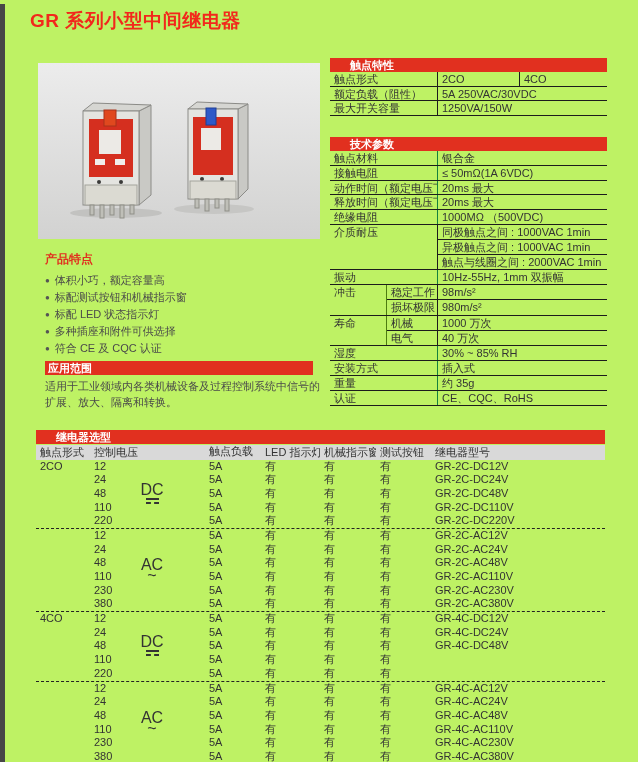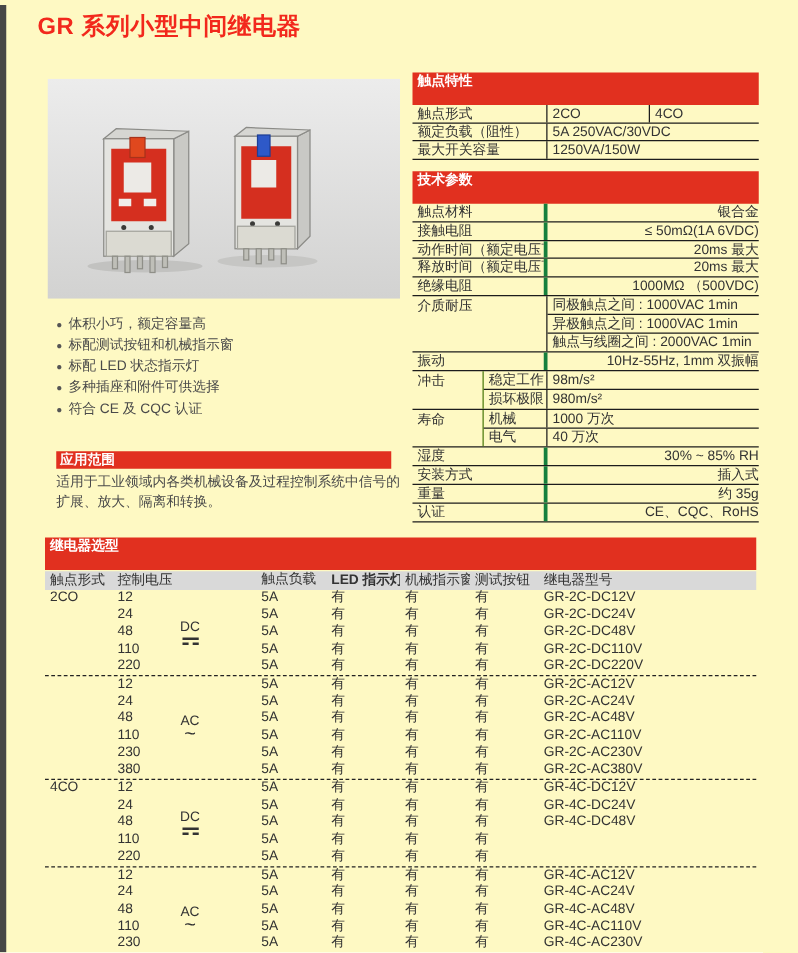--- a/index.html
+++ b/index.html
@@ -1,18 +1,18 @@
 <!DOCTYPE html>
 <html><head>
 <meta charset="utf-8">
 <style>
   * { margin:0; padding:0; box-sizing:border-box; }
   html,body { width:638px; height:762px; background:#ffffff;
     font-family:"Liberation Sans","DejaVu Sans",sans-serif; color:#333; }
-  .page { position:relative; width:638px; height:762px; background:#fef9c3; overflow:hidden; }
+  .page { position:relative; width:638px; height:762px; background:#bef264; overflow:hidden; }
   .left-strip { position:absolute; left:0; top:4px; width:5px; height:758px; background:#474747; }
 
   .page-title { position:absolute; left:30px; top:8px; font-size:19px; font-weight:bold;
     color:#f2281c; letter-spacing:0.5px; }
 
   
   .photo-box { position:absolute; left:38px; top:63px; width:282px; height:176px; }
 
   
   .features { position:absolute; left:45px; top:251px; width:282px; }
@@ -22,61 +22,61 @@
   .bullet { font-size:8px; line-height:17px; margin-right:5px; color:#555; }
 
   
   .application { position:absolute; left:45px; top:361px; width:280px; }
   .app-bar { background:#e1301f; color:#fff; font-weight:bold; font-size:11px;
     height:14px; line-height:14px; padding-left:3px; width:268px; }
   .app-text { margin-top:3px; font-size:11px; line-height:16px; color:#4a4a4a; }
 
   
   .red-bar { background:#e1301f; color:#fff; font-weight:bold; font-size:11px;
-    height:26px; line-height:14px; padding-left:4px; }
+    height:14px; line-height:14px; padding-left:20px; }
   .cell { padding-left:4px; overflow:hidden; white-space:nowrap; }
 
   
   .ct { position:absolute; left:330px; top:58px; width:277px; font-size:11px; }
   .ct-row { display:flex; height:14.7px; line-height:14.7px; border-bottom:1px solid #1c1c1c; }
   .ct-label { width:108px; border-right:1px solid #1c1c1c; }
   .ct-val-a { width:82px; border-right:1px solid #1c1c1c; }
   .ct-val-b { flex:1; }
   .ct-val-span { flex:1; }
 
   
   .tt { position:absolute; left:330px; top:137px; width:277px; font-size:11px; }
   .tt-row { display:flex; height:14.8px; line-height:14.8px; border-bottom:1px solid #1c1c1c; }
-  .tt-label { width:108px; border-right:3px solid #15803d; }
-  .tt-val { flex:1;text-align:right; }
+  .tt-label { width:108px; border-right:1px solid #15803d; }
+  .tt-val { flex:1; }
   .tt-group { display:flex; border-bottom:1px solid #1c1c1c; }
   .tt-group .g-label { width:108px; border-right:1px solid #1c1c1c; }
   .tt-group .g-label2 { width:57px; border-right:1px solid #4d7c0f; }
   .g-stack { flex:1; display:flex; flex-direction:column; }
   .g-line { height:14.8px; line-height:14.8px; border-bottom:1px solid #1c1c1c; }
   .g-line:last-child { border-bottom:none; }
   .g-subrow { display:flex; height:14.8px; line-height:14.8px; border-bottom:1px solid #1c1c1c; }
   .g-subrow:last-child { border-bottom:none; }
   .g-sub { width:51px; border-right:1px solid #1c1c1c; }
   .g-subval { flex:1; }
 
   
   .sel { position:absolute; left:36px; top:430px; width:569px; font-size:11px; }
   .sel-header { display:flex; background:#d9d9d9; height:14.5px; line-height:14.5px;
     color:#333; margin-top:1px; }
   .h-contact{width:54px;} .h-voltage{width:115px;} .h-load{width:56px;font-family:Liberation Mono, monospace;}
-  .h-led{width:59px;font-weight:bold;} .h-window{width:56px;} .h-button{width:55px;} .h-model{flex:1;}
+  .h-led{width:59px;} .h-window{width:56px;} .h-button{width:55px;} .h-model{flex:1;}
   .sel-group { position:relative; border-bottom:1px dashed #222; }
   .sel-row { display:flex; height:13.7px; line-height:13.7px; color:#333; }
   .c-contact{width:54px;} .c-voltage{width:46px;} .c-sym{width:69px;}
   .c-load{width:56px;} .c-led{width:59px;} .c-window{width:56px;}
   .c-button{width:55px;} .c-model{flex:1;}
   .type-label { position:absolute; left:100px; top:50%; transform:translateY(-50%);
     width:32px; display:flex; flex-direction:column; align-items:center; color:#333; }
-  .type-text { font-size:11px; line-height:12px; }
+  .type-text { font-size:16px; line-height:12px; }
   .sym-dc { display:block; margin-top:2px; }
   .sym-dc .bar-solid { display:block; width:13px; border-top:2px solid #333; margin-bottom:2px; }
   .sym-dc .bar-dash  { display:block; width:13px; border-top:2px dashed #333; }
   .sym-ac { font-size:16px; line-height:10px; }
   .sym-ac::before { content:"~"; }
 </style>
 </head>
 <body>
 
 <div class="page">
@@ -131,20 +131,21 @@
       <g fill="#bfbfb8" stroke="#8f8f88">
         <rect x="157" y="136" width="4" height="9"></rect>
           <rect x="167" y="136" width="4" height="12"></rect>
         <rect x="177" y="136" width="4" height="9"></rect>
           <rect x="187" y="136" width="4" height="12"></rect>
       </g>
     </svg>
   </div>
 
   <div class="features">
+    <div class="features-heading">产品特点</div>
     <div id="features-list">
         <div class="feature-item">
           <span class="bullet">●</span>
           <span>体积小巧，额定容量高</span>
         </div>
         <div class="feature-item">
           <span class="bullet">●</span>
           <span>标配测试按钮和机械指示窗</span>
         </div>
         <div class="feature-item">

